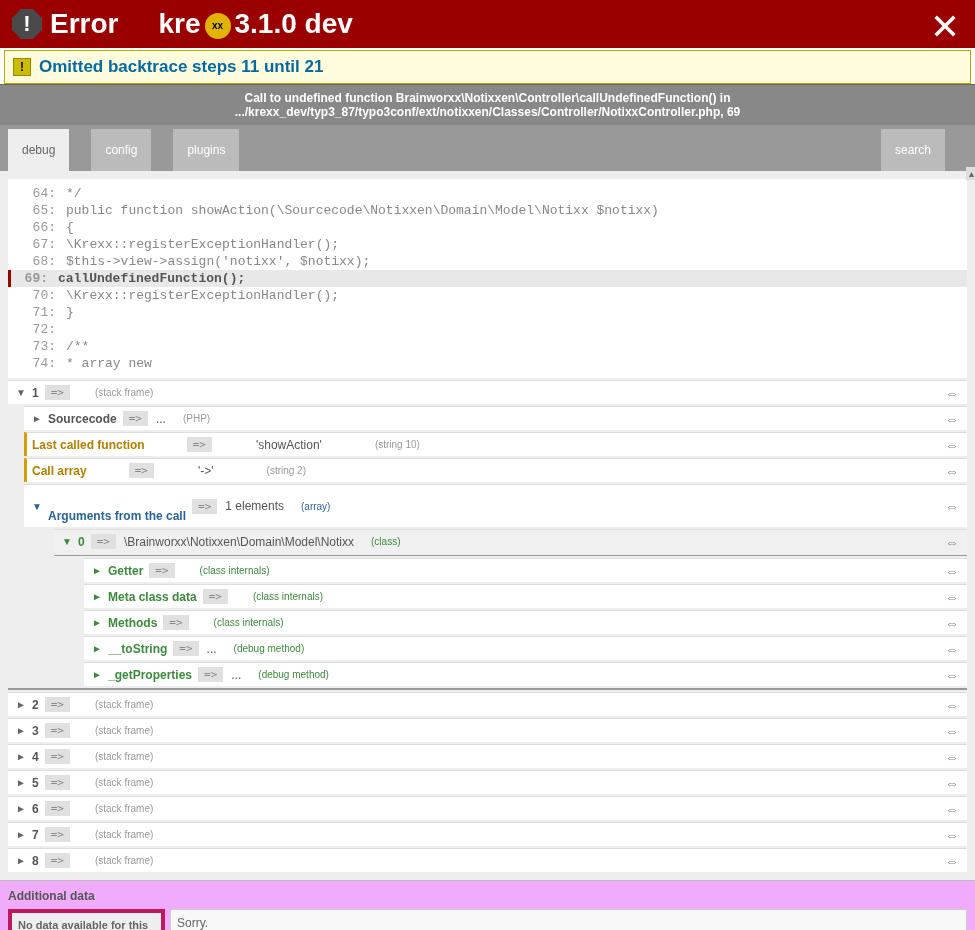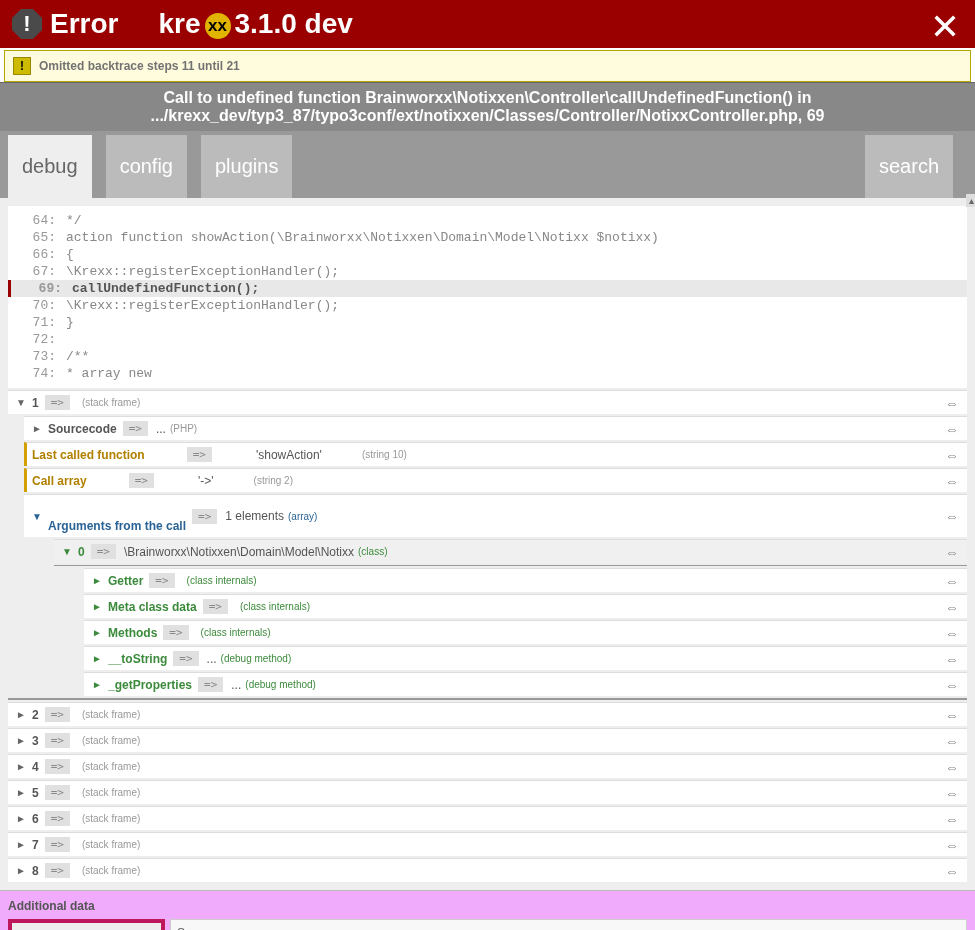--- a/index.html
+++ b/index.html
@@ -2,50 +2,50 @@
 <html><head>
 <meta charset="utf-8">
 <style>
 * { box-sizing: border-box; margin: 0; padding: 0; }
 body { font-family: Verdana, sans-serif; font-size: 12px; background: #fff; width: 975px; }
 .header { background: #9a0000; color: #fff; padding: 8px 12px; display: flex; align-items: center; position: relative; }
 .stop-icon { width: 30px; height: 30px; background: #4a4a4a; display: flex; align-items: center; justify-content: center; margin-right: 8px; clip-path: polygon(30% 0, 70% 0, 100% 30%, 100% 70%, 70% 100%, 30% 100%, 0 70%, 0 30%); }
 .stop-icon span { font-weight: bold; font-size: 22px; color: #fff; }
 .header-title { font-size: 28px; font-weight: bold; margin-right: 40px; }
 .header-product { font-size: 28px; font-weight: bold; }
-.badge { display: inline-flex; width: 26px; height: 26px; background: #e0b400; border-radius: 50%; color: #000; font-size: 17px; font-weight: bold; align-items: center; justify-content: center; margin: 0 4px; vertical-align: middle; }
+.badge { display: inline-flex; width: 26px; height: 26px; background: #e0b400; border-radius: 50%; color: #000; font-size: 10px; font-weight: bold; align-items: center; justify-content: center; margin: 0 4px; vertical-align: middle; }
 .close-btn { position: absolute; right: 16px; top: 12px; cursor: pointer; }
 .close-btn svg { width: 28px; height: 28px; stroke: #fff; stroke-width: 3; }
 .notice { background: #fffcdd; border: 1px solid #b5a800; padding: 6px 8px; margin: 2px 4px 0; display: flex; align-items: center; }
 .notice-icon { width: 18px; height: 18px; background: #ccbb00; display: flex; align-items: center; justify-content: center; margin-right: 8px; border: 1px solid #998800; }
 .notice-icon span { font-weight: bold; color: #000; }
-.notice-text { color: #737373; font-weight: bold; font-size: 12px; }
-.error-msg { background: #888; color: #fff; padding: 6px 10px; text-align: center; font-weight: bold; font-size: 16px; border-top: 1px solid #666; }
+.notice-text { color: #0369a1; font-weight: bold; font-size: 17px; }
+.error-msg { background: #888; color: #fff; padding: 6px 10px; text-align: center; font-weight: bold; font-size: 12px; border-top: 1px solid #666; }
 .tabs-bar { background: #999; display: flex; padding: 4px 8px 0; margin-top: 0; }
-.tab { background: #bbb; color: #fff; padding: 20px 14px; margin-right: 14px; font-size: 20px; cursor: pointer; }
+.tab { background: #bbb; color: #fff; padding: 14px 14px; margin-right: 22px; font-size: 12px; cursor: pointer; }
 .tab.active { background: #eee; color: #666; }
 .tab.search-tab { margin-left: auto; background: #bbb; }
 .body-wrap { background: #eee; padding: 8px; position: relative; }
 .code-block { background: #fff; padding: 6px 0 6px 10px; font-family: "Courier New", monospace; font-size: 13px; }
 .code-line { display: flex; padding: 1px 0; margin-left: 8px; }
 .line-num { width: 40px; text-align: right; color: #999; padding-right: 10px; }
 .line-code { color: #888; }
-.code-line.hl { background: #e8e8e8; border-left: 3px solid #9a0000; margin-left: -10px; padding-left: 21px; font-weight: bold; }
+.code-line.hl { background: #e8e8e8; border-left: 3px solid #9a0000; margin-left: -10px; padding-left: 7px; font-weight: bold; }
 .code-line.hl .line-code { color: #555; }
 .node { background: #fff; border-top: 1px solid #ddd; padding: 4px 8px; display: flex; align-items: center; font-size: 12px; margin-top: 2px; position: relative; }
 .triangle { font-size: 10px; color: #666; margin-right: 6px; cursor: pointer; user-select: none; width: 10px; display: inline-block; }
 .triangle.down { color: #666; }
 .triangle.blue { color: #2a6496; }
 .triangle.green { color: #3c8a3c; }
 .node-key { font-weight: bold; color: #555; margin-right: 6px; }
 .node-key.blue { color: #2a6496; margin-top: 20px; }
 .node-key.green { color: #3c8a3c; }
 .arrow { background: #e0e0e0; padding: 1px 6px; color: #888; font-family: monospace; font-size: 11px; margin-right: 8px; }
 .node-val { color: #555; }
-.node-type { color: #999; font-size: 10px; margin-left: 4px; }
+.node-type { color: #999; font-size: 10px; margin-left: 17px; }
 .node-type.green { color: #3c8a3c; }
 .pipe { border-left: 3px solid #d4a000; margin-left: -8px; padding-left: 5px; gap: 36px; }
 .drag-icon { position: absolute; right: 8px; color: #888; font-size: 14px; cursor: move; }
 .indent-1 { margin-left: 16px; }
 .indent-2 { margin-left: 46px; }
 .indent-3 { margin-left: 76px; }
 .separator { border-top: 1px solid #999; margin: 2px 0 2px 46px; }
 .separator-2 { border-top: 2px solid #999; margin: 2px 0 2px 0px; }
 .footer { background: #f0abfc; border-top: 1px solid #bbb; padding: 8px; }
 .footer-title { font-weight: bold; color: #555; margin-bottom: 6px; font-size: 12px; }
@@ -94,29 +94,33 @@
 <div class="body-wrap">
   <span class="scroll-up">▴</span>
 
   <div class="code-block">
     <div class="code-line">
         <span class="line-num">64:</span>
         <span class="line-code">*/</span>
       </div>
     <div class="code-line">
         <span class="line-num">65:</span>
-        <span class="line-code">action function showAction(\Brainworxx\Notixxen\Domain\Model\Notixx $notixx)</span>
+        <span class="line-code">public function showAction(\Sourcecode\Notixxen\Domain\Model\Notixx $notixx)</span>
       </div>
     <div class="code-line">
         <span class="line-num">66:</span>
         <span class="line-code">{</span>
       </div>
     <div class="code-line">
         <span class="line-num">67:</span>
         <span class="line-code">    \Krexx::registerExceptionHandler();</span>
+      </div>
+    <div class="code-line">
+        <span class="line-num">68:</span>
+        <span class="line-code">    $this-&gt;view-&gt;assign('notixx', $notixx);</span>
       </div>
     <div class="code-line hl">
         <span class="line-num">69:</span>
         <span class="line-code">    callUndefinedFunction();</span>
       </div>
     <div class="code-line">
         <span class="line-num">70:</span>
         <span class="line-code">    \Krexx::registerExceptionHandler();</span>
       </div>
     <div class="code-line">

